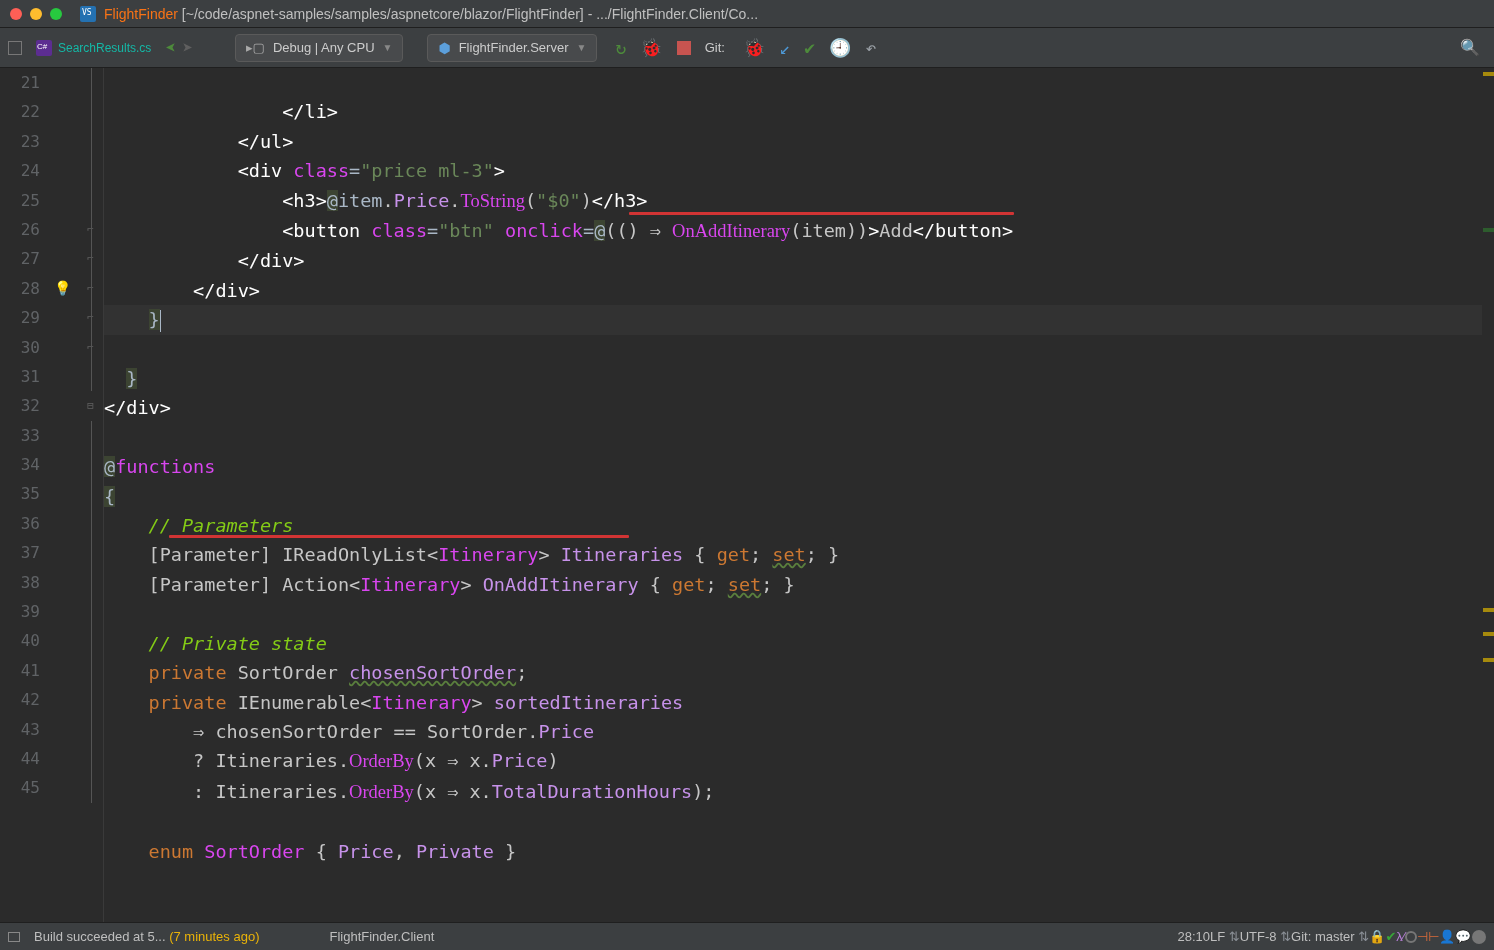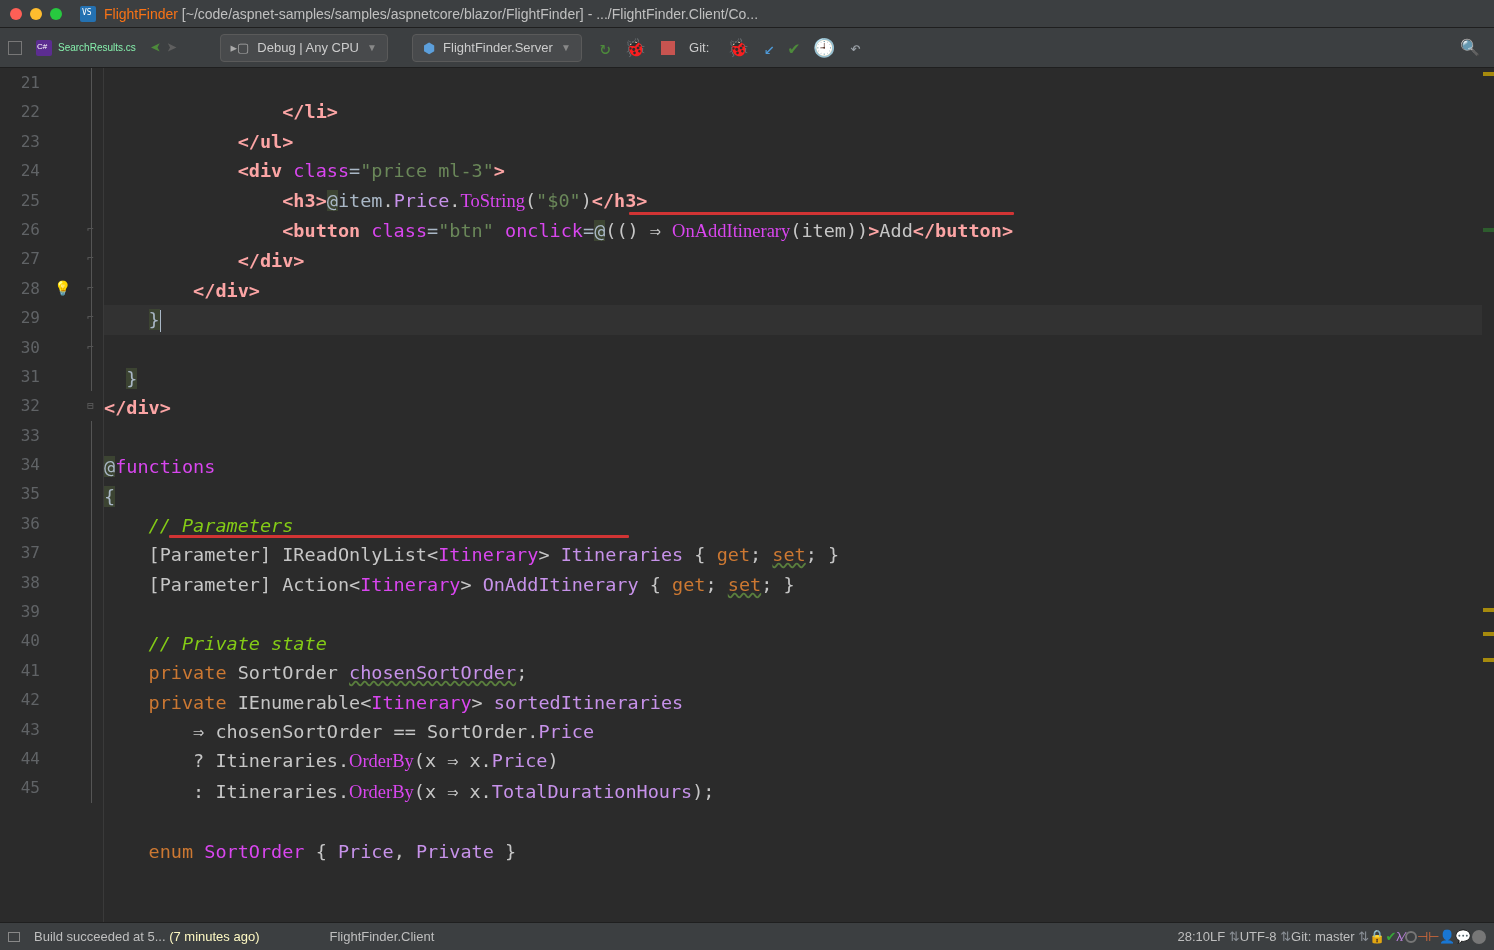--- a/index.html
+++ b/index.html
@@ -37,22 +37,22 @@
   background:#3c3f41;
   border-bottom:1px solid #1f1f1f;
   display:flex;
   align-items:center;
   padding:0 8px;
   gap:6px;
 }
 .tab-filename {
   display:flex;align-items:center;gap:6px;
   padding:4px 8px;
-  color:#86efac;
-  font-size:10px;
+  color:#14b8a6;
+  font-size:12px;
   font-family:-apple-system,"Helvetica Neue",sans-serif;
 }
 .cs-icon{width:16px;height:16px;background:#5c2d91;border-radius:2px;position:relative;}
 .cs-icon:after{content:"C#";position:absolute;font-size:8px;color:#fff;left:1px;top:2px;}
 .arrow-back{color:#4d8a3b;transform:scaleX(-1);font-size:18px;}
 .arrow-fwd{color:#5f5f5f;font-size:18px;}
 .spacer{width:30px;}
 .run-config {
   background:#484a4c;border:1px solid #5a5a5a;border-radius:4px;
   height:28px;display:flex;align-items:center;padding:0 10px;color:#ccc;
@@ -113,21 +113,21 @@
   line-height:29.4px;
   white-space:pre;
   overflow:hidden;
   position:relative;
 }
 .code .line{height:29.4px;}
 .code .hl-line{background:#323232;display:block;width:100%;}
 .code .cursor{display:inline-block;width:1px;height:22px;background:#a9b7c6;vertical-align:middle;}
 
 
-.t-tag{color:#fca5a5;font-weight:bold;}
+.t-tag{color:#ffffff;}
 .t-str{color:#6a8759;}
 .t-razorbg{background:#3c4432;}
 .t-razor{color:#a9b7c6;}
 .t-kw{color:#cc7832;}
 .t-type{color:#d946ef;}
 .t-func{color:#d946ef;font-family:Liberation Serif, serif;}
 .t-comment{color:#84cc16;font-style:italic;}
 .t-field{color:#c792ea;}
 .t-plain{color:#c6c6c6;}
 .t-underw{text-decoration:underline wavy #5a7f3d;}
@@ -143,21 +143,21 @@
 .minimap .mk.y{background:#a68a0d;}
 .minimap .mk.g{background:#2d5c2d;}
 
 
 .statusbar{
   height:28px;background:#3c3f41;display:flex;align-items:center;
   padding:0 8px;gap:14px;border-top:1px solid #1f1f1f;
   font-size:13px;color:#bfbfbf;font-family:-apple-system,"Helvetica Neue",sans-serif;
 }
 .statusbar .proj{color:#bfbfbf;margin-left:12px;}
-.statusbar .age{color:#fef9c3;}
+.statusbar .age{color:#eab308;}
 .statusbar .sp{width:30px;}
 .st-right{margin-left:auto;display:flex;align-items:center;}
 .st-ok{color:#38a638;}
 .st-purple{color:#b97fd9;}
 .st-grey{color:#8a8f96;}
 .st-orange{color:#da6b3a;}
 .lock-icon{color:#8a8f96;}
 .circle-off{width:12px;height:12px;border:2px solid #777;border-radius:50%;display:inline-block;}
 .circle-on{width:14px;height:14px;background:#777;border-radius:50%;display:inline-block;}
 </style>

